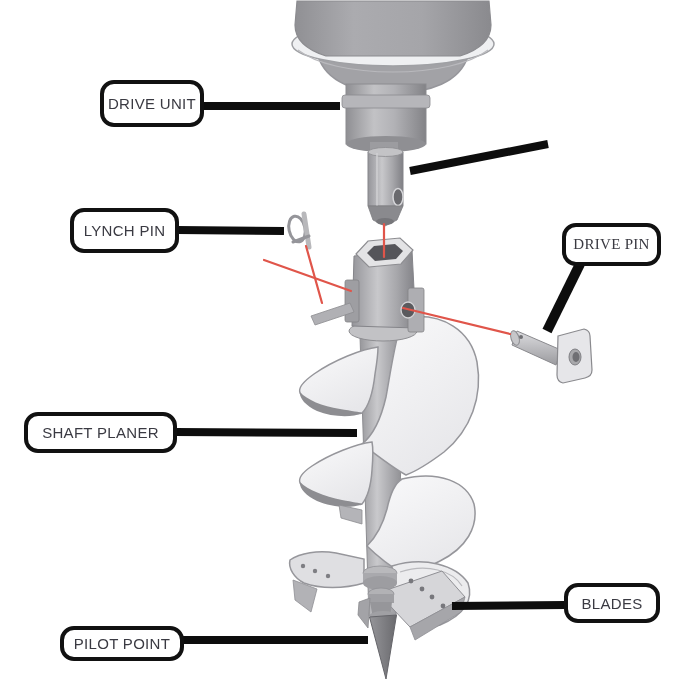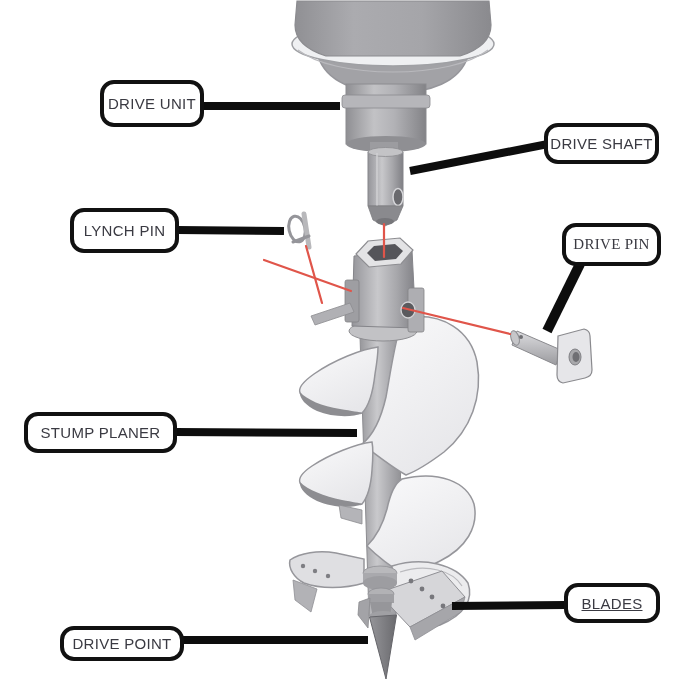--- a/index.html
+++ b/index.html
@@ -183,32 +183,29 @@
       <line class="leader-thick" x1="568" y1="264" x2="535" y2="331"></line>
       <line class="leader" x1="163" y1="432" x2="345" y2="433"></line>
       <line class="leader" x1="553" y1="605" x2="440" y2="606"></line>
       <line class="leader" x1="170" y1="640" x2="356" y2="640"></line>
     </g>
   </svg>
 
   <div class="part-label" style="left:88px;top:80px;width:104px;height:47px;">
     <span>DRIVE UNIT</span>
   </div>
-  <div class="part-label" style="left:532px;top:123px;width:115px;height:41px;">
-    <span>DRIVE SHAFT</span>
-  </div>
   <div class="part-label" style="left:58px;top:208px;width:109px;height:45px;justify-content:center;">
     <span>LYNCH PIN</span>
   </div>
   <div class="part-label" style="left:550px;top:223px;width:99px;height:43px;font-family:Liberation Serif, serif;">
     <span>DRIVE PIN</span>
   </div>
   <div class="part-label" style="left:12px;top:412px;width:153px;height:41px;">
-    <span>STUMP PLANER</span>
-  </div>
-  <div class="part-label" style="left:552px;top:583px;width:96px;height:40px;text-decoration:underline;">
+    <span>SHAFT PLANER</span>
+  </div>
+  <div class="part-label" style="left:552px;top:583px;width:96px;height:40px;">
     <span>BLADES</span>
   </div>
   <div class="part-label" style="left:48px;top:626px;width:124px;height:35px;">
-    <span>DRIVE POINT</span>
+    <span>PILOT POINT</span>
   </div>
 
 </div>
 
 </body></html>

